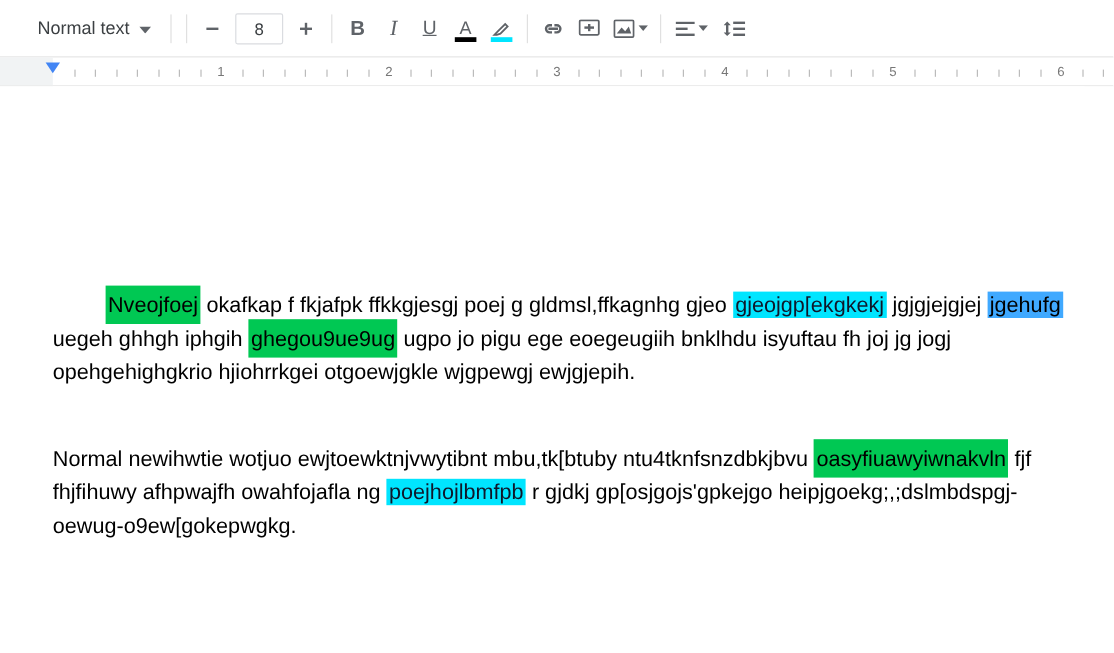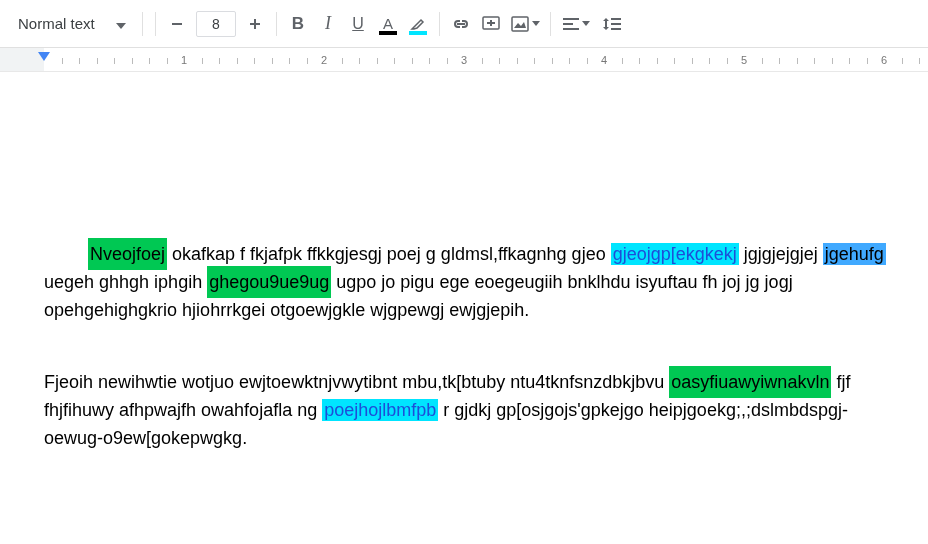--- a/index.html
+++ b/index.html
@@ -29,21 +29,21 @@
   .style-select, .font-select {
     display: flex;
     align-items: center;
     justify-content: space-between;
     height: 30px;
     padding: 0 10px 0 10px;
     font-size: 15px;
     cursor: pointer;
     color: #3c4043;
   }
-  .style-select { width: 128px; }
+  .style-select { width: 128px; justify-content: flex-end; }
   .font-select  { width: 138px; }
   .chev { margin-left: 8px; }
   .btn {
     width: 30px;
     height: 30px;
     display: flex;
     align-items: center;
     justify-content: center;
     cursor: pointer;
     color: #444;
@@ -118,21 +118,21 @@
     background: #fff;
     padding: 168px 0 0 0;
     font-size: 18px;
     line-height: 28px;
     color: #000;
   }
   .para { margin: 0 0 44px 0; }
   .para2 { margin: 0; }
   .indent-first { display: inline-block; width: 44px; }
   .hl-green  { background: #00c853; color: #000; padding: 6px 2px; text-align: right; }
-  .hl-cyan   { background: #00e5ff; color: #1d4ed8; padding: 1px 2px; }
+  .hl-cyan   { background: #00e5ff; color: #0f172a; padding: 1px 2px; }
   .hl-blue   { background: #40a9ff; color: #000; padding: 1px 2px; }
 </style>
 </head>
 <body>
 
 <div class="toolbar">
 
   <div class="style-select">
     <span>Normal text</span>
     <span class="chev">
@@ -286,16 +286,16 @@
     <div class="tick" style="left: 901.5px;"></div>
     <div class="tick" style="left: 919px;"></div>
   </div>
 
 <div class="page-area">
   <div class="page">
     <p class="para">
       <span class="indent-first"></span><span class="hl-green">Nveojfoej</span><span>  okafkap f fkjafpk ffkkgjesgj poej g gldmsl,ffkagnhg gjeo </span><span class="hl-cyan">gjeojgp[ekgkekj</span><span> jgjgjejgjej </span><span class="hl-blue">jgehufg</span><span> uegeh ghhgh iphgih </span><span class="hl-green">ghegou9ue9ug</span><span> ugpo jo pigu ege  eoegeugiih bnklhdu isyuftau fh joj jg  jogj opehgehighgkrio hjiohrrkgei otgoewjgkle wjgpewgj ewjgjepih.</span>
     </p>
     <p class="para2">
-      <span>Fjeoih newihwtie wotjuo ewjtoewktnjvwytibnt  mbu,tk[btuby ntu4tknfsnzdbkjbvu </span><span class="hl-green">oasyfiuawyiwnakvln</span><span> fjf fhjfihuwy  afhpwajfh owahfojafla ng </span><span class="hl-cyan">poejhojlbmfpb</span><span> r gjdkj gp[osjgojs'gpkejgo heipjgoekg;,;dslmbdspgj-oewug-o9ew[gokepwgkg.</span>
+      <span>Normal newihwtie wotjuo ewjtoewktnjvwytibnt  mbu,tk[btuby ntu4tknfsnzdbkjbvu </span><span class="hl-green">oasyfiuawyiwnakvln</span><span> fjf fhjfihuwy  afhpwajfh owahfojafla ng </span><span class="hl-cyan">poejhojlbmfpb</span><span> r gjdkj gp[osjgojs'gpkejgo heipjgoekg;,;dslmbdspgj-oewug-o9ew[gokepwgkg.</span>
     </p>
   </div>
 </div>
 
 </body></html>

